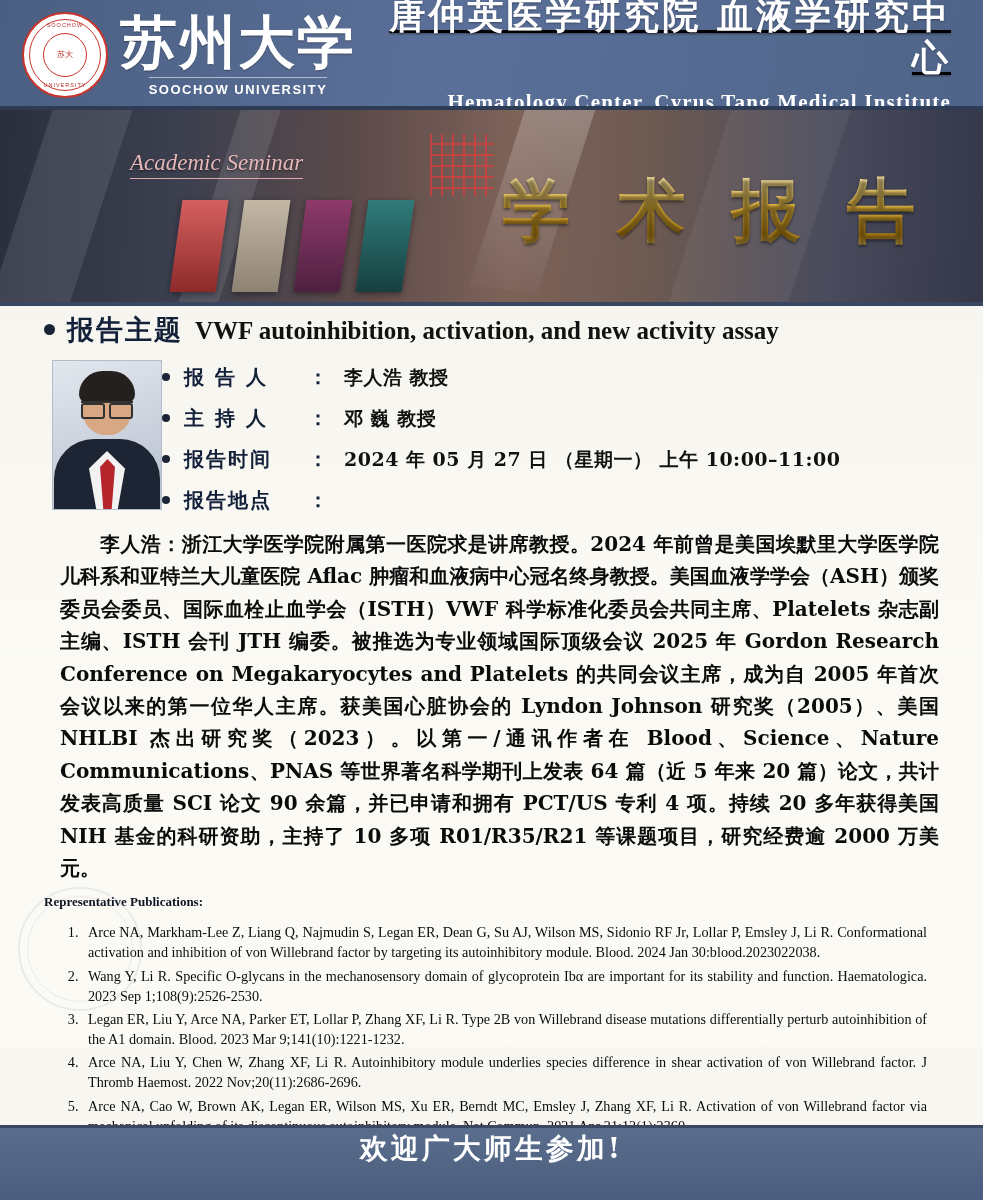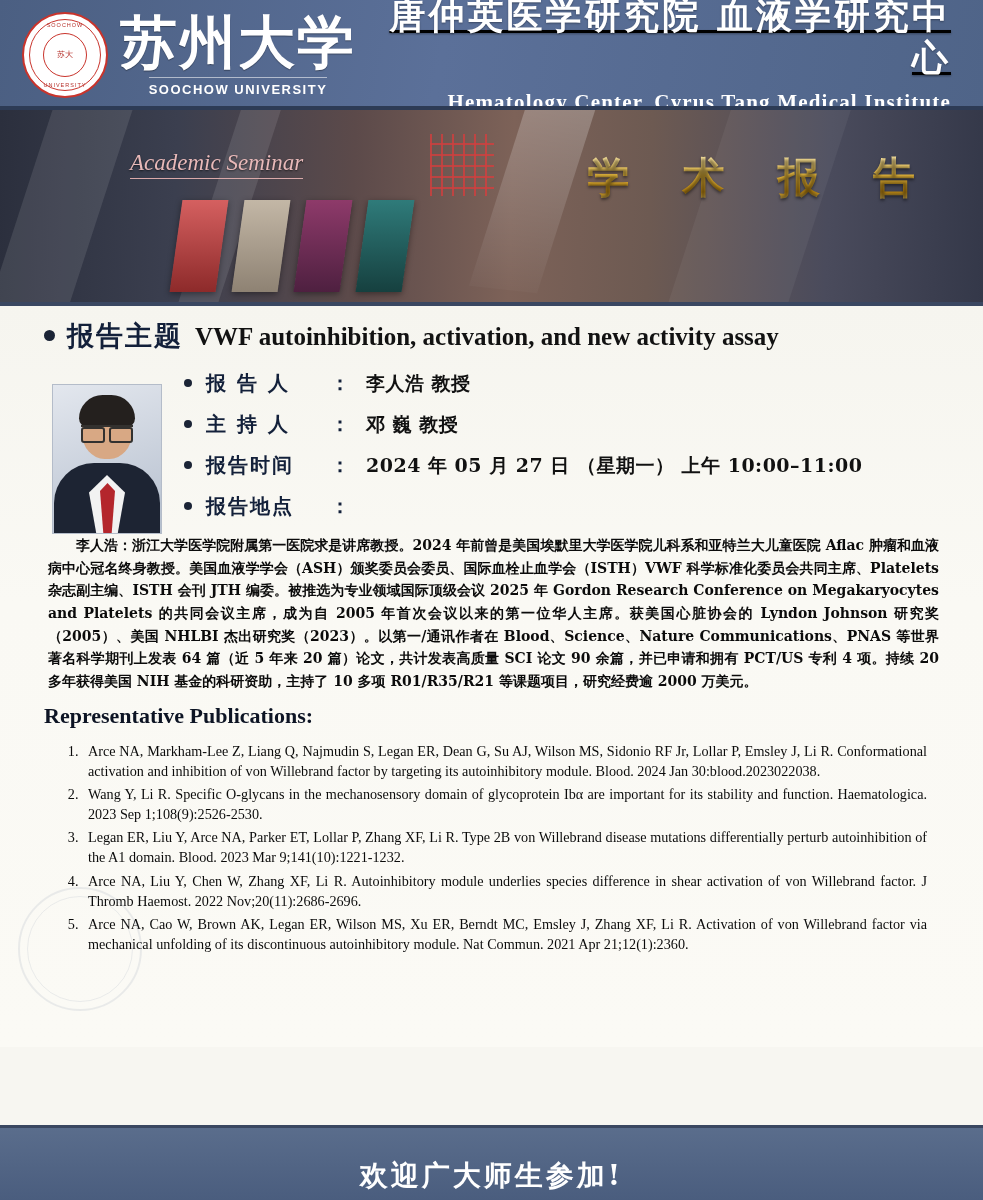--- a/index.html
+++ b/index.html
@@ -191,37 +191,37 @@
   }
   .academic-seminar .underline {
     display: block;
     height: 1px;
     background: #d9a9a9;
     margin-top: 2px;
   }
   .banner-title {
     position: absolute;
     right: 54px;
-    top: 40px;
-    font-size: 42px;
+    top: 56px;
+    font-size: 68px;
     font-weight: 700;
     letter-spacing: 14px;
-    font-family: Liberation Mono, monospace;
+    font-family: Liberation Sans, sans-serif;
     color: #f2d06a;
     background: linear-gradient(180deg, #fff3c4 0%, #e8b93c 45%, #b98410 75%, #f6e08a 100%);
     -webkit-background-clip: text;
     background-clip: text;
     -webkit-text-fill-color: transparent;
     text-shadow: 0 2px 3px rgba(0,0,0,.45);
   }
 
   
   .content {
     position: relative;
-    padding: 12px 44px 0 44px;
+    padding: 6px 44px 0 44px;
     background: linear-gradient(180deg, #f6f5ef 0%, #faf9f4 40%, #fbfaf5 100%);
     height: 741px;
     box-sizing: border-box;
   }
   .watermark {
     position: absolute;
     left: 18px;
     bottom: 36px;
     width: 120px;
     height: 120px;
@@ -263,22 +263,21 @@
   }
   .topic-value {
     font-size: 25px;
     font-weight: 700;
     color: #121212;
     font-family: "Liberation Serif", serif;
   }
 
   .info-area {
     display: flex;
-    gap: 22px;
-    align-items: flex-end;
+    align-items: flex-start;
     margin-top: 6px;
   }
   .portrait {
     width: 108px;
     height: 148px;
     flex: 0 0 auto;
     background: linear-gradient(180deg,#cfd6e0 0%, #b9c2cf 100%);
     border: 1px solid #b4bcc9;
     position: relative;
     overflow: hidden;
@@ -394,31 +393,31 @@
   }
 
   .section-title {
     font-size: 21px;
     font-weight: 700;
     color: #0d1424;
     margin: 10px 0 4px 0;
     font-family: "DejaVu Serif", serif;
   }
   .bio {
-    font-size: 14px;
+    font-size: 20px;
     line-height: 1.62;
     color: #0b0b0b;
     text-align: justify;
     text-indent: 2em;
     font-family: "DejaVu Serif", serif;
     font-weight: 700;
-    margin: 0 0 10px 4px;
+    margin: 0 0 10px 16px;
   }
   .pubs-title {
-    font-size: 22px;
+    font-size: 13px;
     font-weight: 700;
     font-family: "Liberation Serif", serif;
     color: #0d1424;
     margin: 4px 0 6px 0;
   }
   ol.pubs {
     margin: 12px;
     padding-left: 26px;
     font-family: "Liberation Serif", serif;
   }
@@ -431,21 +430,21 @@
     padding-left: 6px;
   }
 
   .footer-note {
     text-align: center;
     font-size: 28px;
     font-weight: 700;
     color: #ffffff;
     letter-spacing: 3px;
     font-family: "DejaVu Serif", serif;
-    padding-top: 29px;
+    padding-top: 2px;
   }
   .footer-bar {
     position: absolute;
     left: 0; right: 0; bottom: 0;
     height: 72px;
     background: linear-gradient(180deg, #5a6d8c 0%, #4a5d7e 100%);
     border-top: 3px solid #3a4761;
   }
 </style>
 </head>

